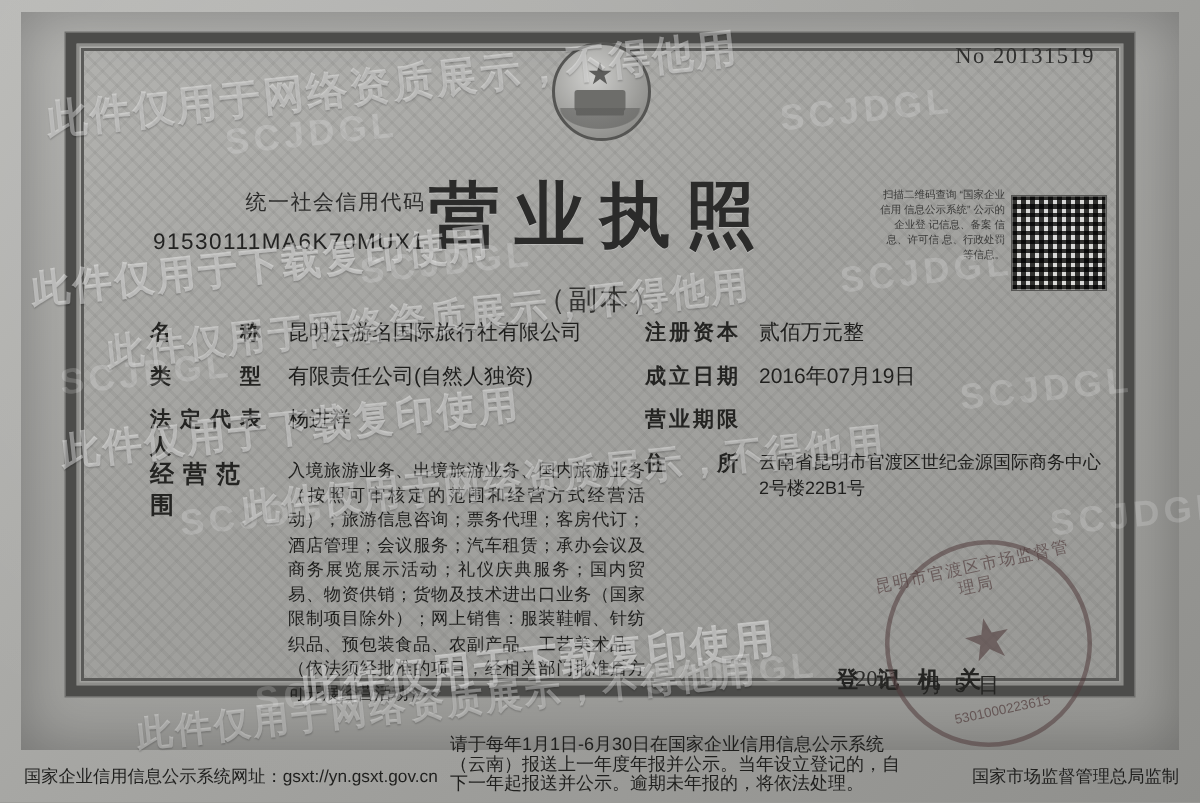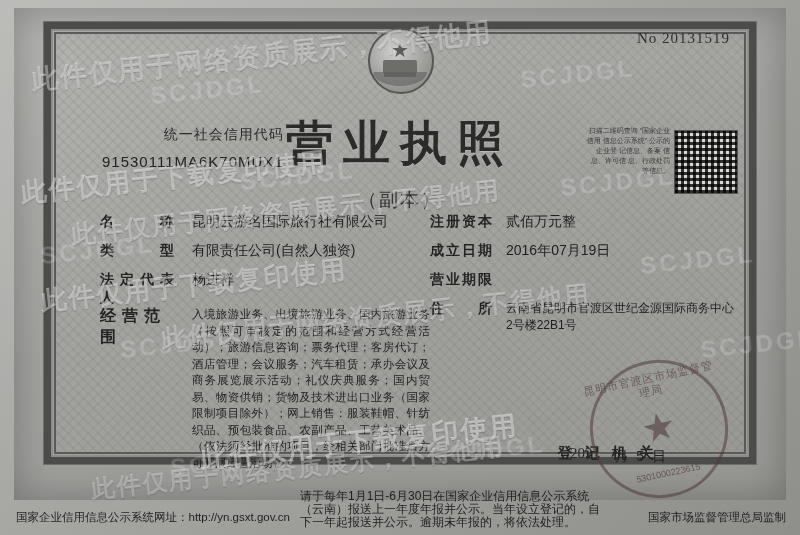--- a/index.html
+++ b/index.html
@@ -253,21 +253,21 @@
     <div class="reg-date">月 5 日</div>
 
     <div class="seal">
       <div class="seal-star">★</div>
       <div class="seal-text" style="font-size:11px;text-align:center;padding-top:8px;box-sizing:border-box;letter-spacing:1px;line-height:13px;">昆明市官渡区市场监督管理局</div>
       <div class="seal-sub">5301000223615</div>
     </div>
 
   </div>
 
-  <div class="footer-left">国家企业信用信息公示系统网址：http://yn.gsxt.gov.cn</div>
+  <div class="footer-left">国家企业信用信息公示系统网址：gsxt://yn.gsxt.gov.cn</div>
   <div class="footer-mid">请于每年1月1日-6月30日在国家企业信用信息公示系统（云南）报送上一年度年报并公示。当年设立登记的，自下一年起报送并公示。逾期未年报的，将依法处理。</div>
   <div class="footer-right">国家市场监督管理总局监制</div>
 
   <div class="wm-layer" id="wm-layer">
       <div class="wm-ghost" style="left: 150px; top: 76px;">SCJDGL</div>
       <div class="wm-ghost" style="left: 520px; top: 60px;">SCJDGL</div>
       <div class="wm-ghost" style="left: 240px; top: 162px;">SCJDGL</div>
       <div class="wm-ghost" style="left: 560px; top: 168px;">SCJDGL</div>
       <div class="wm-ghost" style="left: 40px; top: 236px;">SCJDGL</div>
       <div class="wm-ghost" style="left: 640px; top: 246px;">SCJDGL</div>

